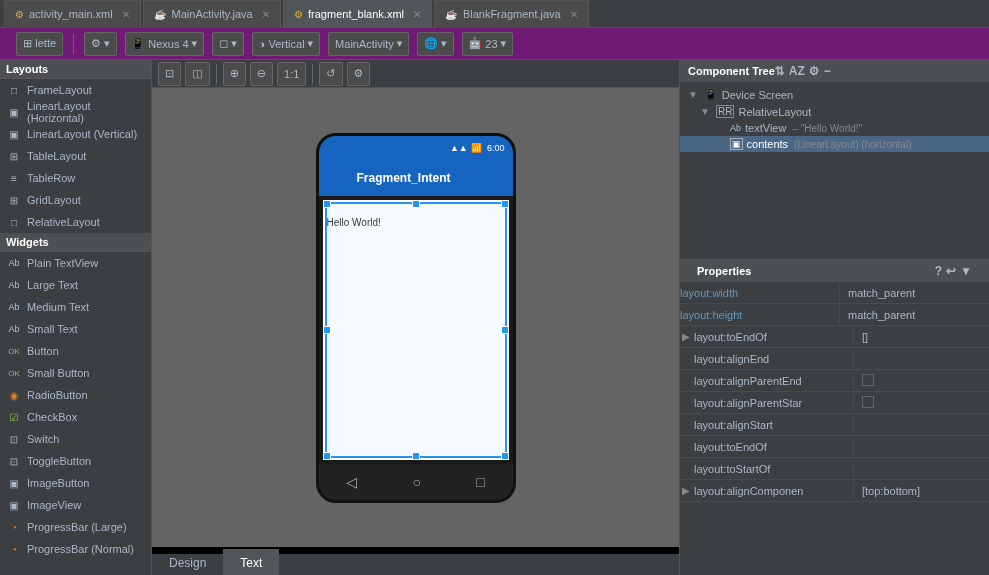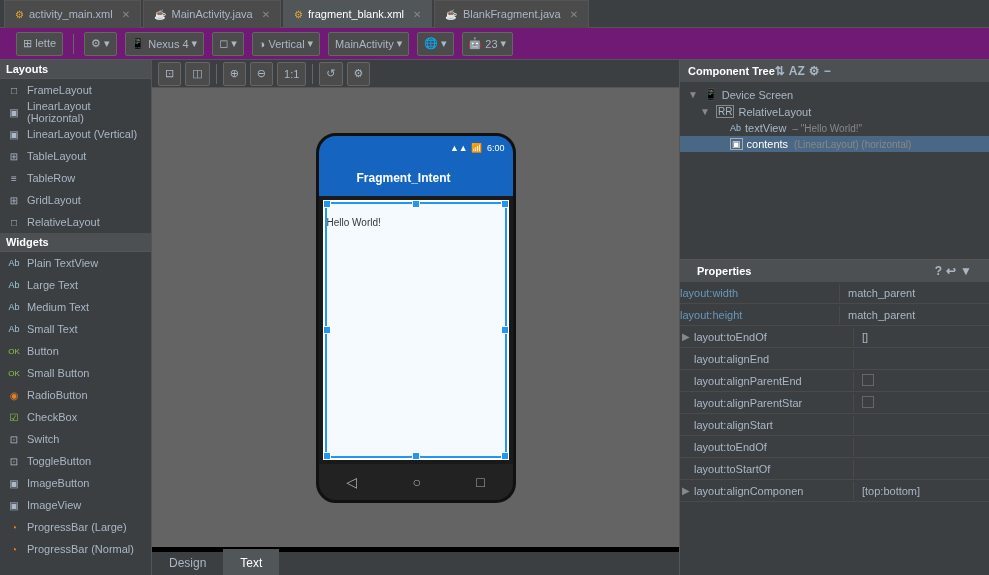--- a/index.html
+++ b/index.html
@@ -286,21 +286,21 @@
       height: 12px;
       border: 1px solid #666;
       background: #3c3f41;
       display: inline-block;
     }
 
     
     .bottom-tabs {
       display: flex;
       background: #3c3f41;
-      border-top: 5px solid #000000;
+      border-top: 7px solid #000000;
       height: 28px;
       align-items: flex-end;
     }
     .bottom-tab {
       padding: 4px 16px;
       font-size: 12px;
       color: #a9b7c6;
       cursor: pointer;
       border: 1px solid transparent;
       border-bottom: none;

